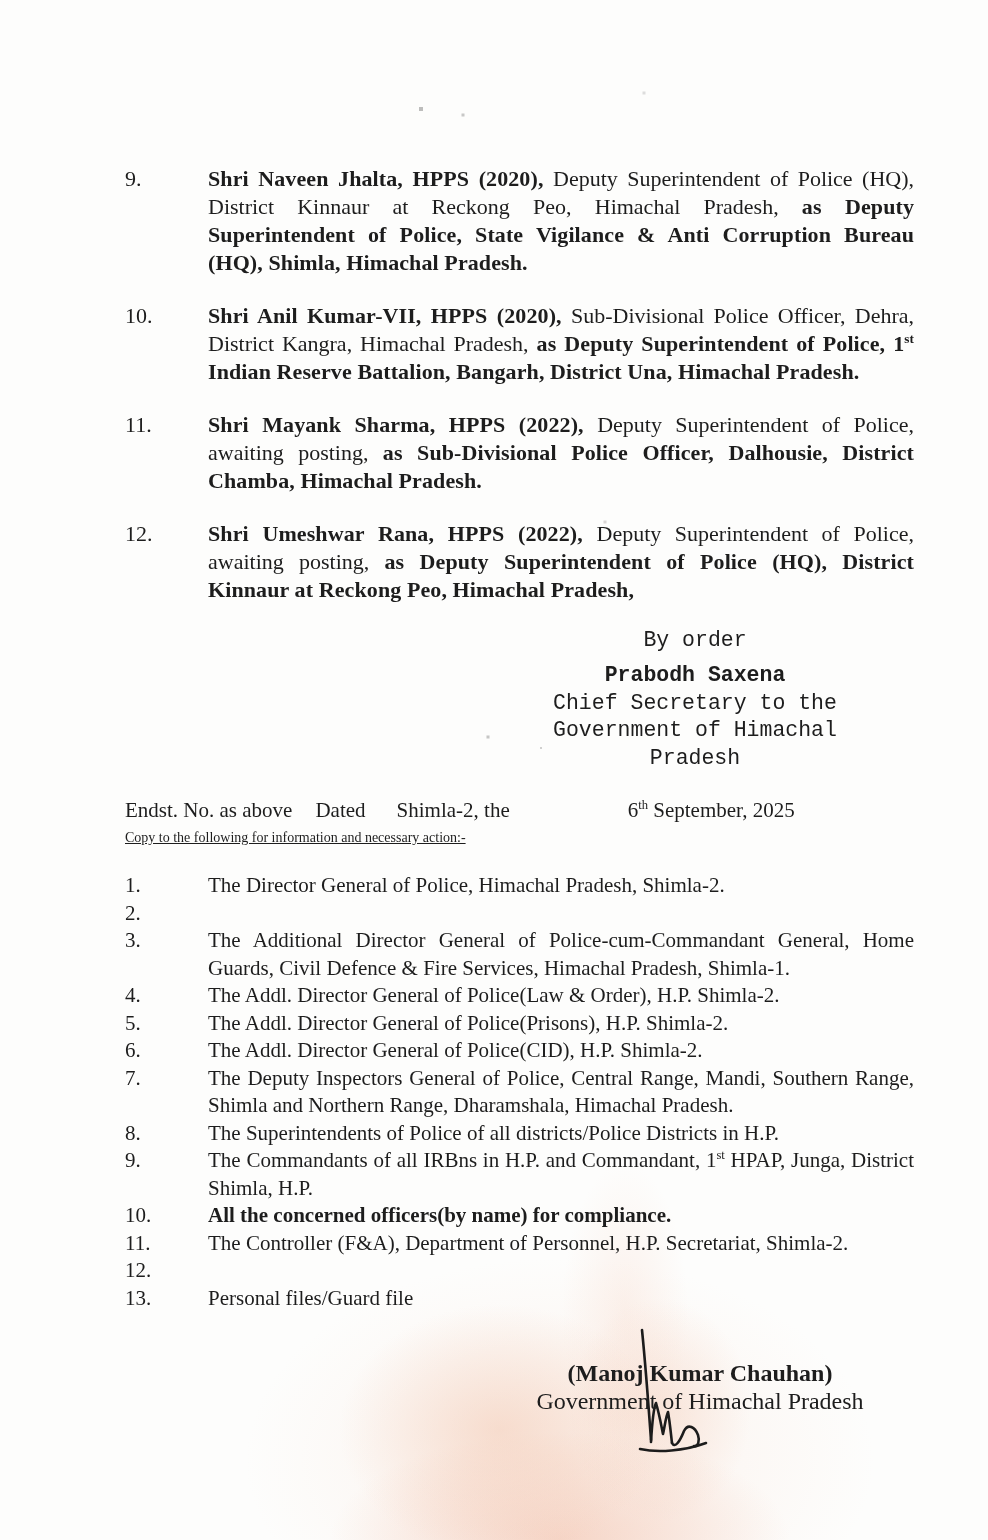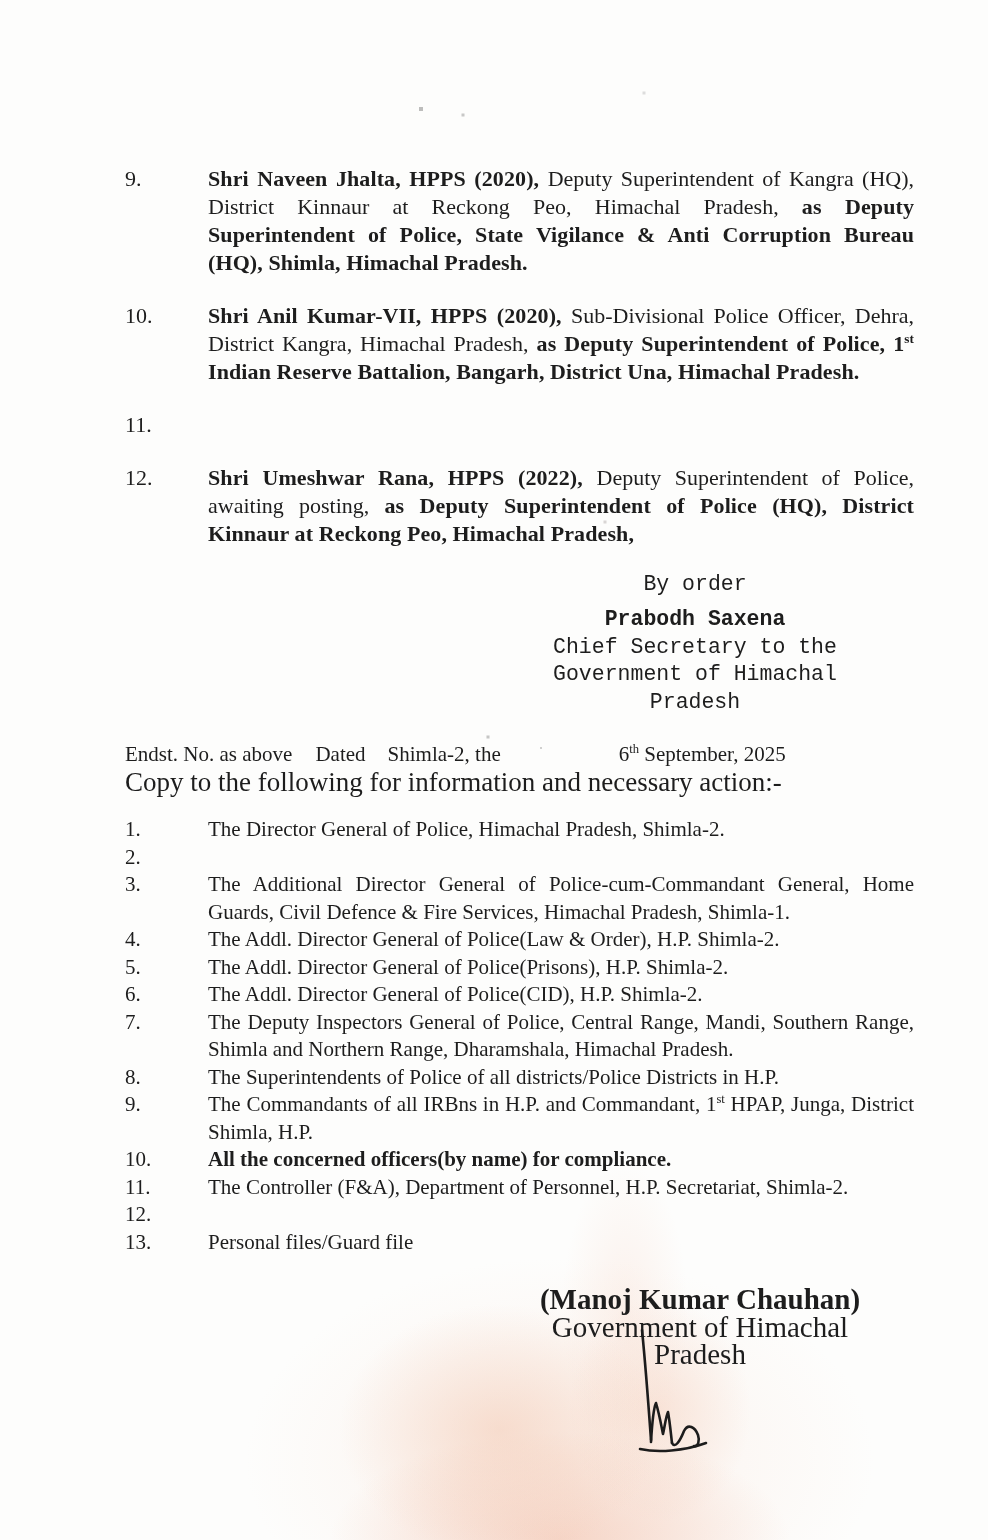--- a/index.html
+++ b/index.html
@@ -27,26 +27,26 @@
   sup{font-size:0.60em;line-height:0;}
   .order-sec{font-size:22px;line-height:28px;}
   .order-sec .row{margin-bottom:25px;}
   .order-sec .txt .b{letter-spacing:0.1px;}
   .center-col{width:310px;margin-left:415px;text-align:center;font-family:Liberation Mono, monospace;}
   .by-order{margin-top:-3px;font-size:21.5px;line-height:28px;}
   .sig1{margin-top:8px;font-size:21.5px;line-height:27.5px;}
   .sig1 .name{font-weight:bold;}
   .endst{margin-top:24px;font-size:21px;line-height:28px;white-space:nowrap;}
   .endst .dated{margin-left:23px;}
-  .endst .place{margin-left:22px;}
+  .endst .place{margin-left:31px;}
   .endst .edate{margin-left:118px;}
-  .copy-heading{font-size:27px;line-height:28px;}
+  .copy-heading{font-size:14px;line-height:28px;text-decoration:underline;}
   .copy-sec{margin-top:20px;font-size:21px;line-height:27.5px;}
-  .sig2{position:relative;margin-top:30px;margin-left:395px;width:360px;text-align:center;
-        font-size:29px;line-height:27.5px;}
+  .sig2{position:relative;margin-top:48px;margin-left:395px;width:360px;text-align:center;
+        font-size:24px;line-height:27.5px;}
   .sig2 .name{font-weight:bold;}
   .signature-svg{position:absolute;left:628px;top:1322px;width:92px;height:136px;}
   .signature-svg path{fill:none;stroke:#1c1c1c;stroke-width:2.6;stroke-linecap:round;stroke-linejoin:round;}
   .specks{position:absolute;left:0;top:0;width:2px;height:2px;background:transparent;
     box-shadow:
       420px 108px 0 1px rgba(110,110,110,0.45),
       462px 114px 0 0.5px rgba(120,120,120,0.40),
       487px 736px 0 0.5px rgba(130,130,130,0.45),
       540px 747px 0 0 rgba(140,140,140,0.40),
       604px 521px 0 0.5px rgba(150,140,140,0.35),
@@ -55,28 +55,29 @@
 </head>
 <body>
 
 <div class="page">
 
   <div class="specks"></div>
 
   <section class="order-sec">
       <div class="row">
         <div class="num">9.</div>
-        <div class="txt"><span class="b">Shri Naveen Jhalta, HPPS (2020), </span><span>Deputy Superintendent of Kangra (HQ), District Kinnaur at Reckong Peo, Himachal Pradesh, </span><span class="b">as Deputy Superintendent of Police, State Vigilance &amp; Anti Corruption Bureau (HQ), Shimla, Himachal Pradesh.</span></div>
+        <div class="txt"><span class="b">Shri Naveen Jhalta, HPPS (2020), </span><span>Deputy Superintendent of Police (HQ), District Kinnaur at Reckong Peo, Himachal Pradesh, </span><span class="b">as Deputy Superintendent of Police, State Vigilance &amp; Anti Corruption Bureau (HQ), Shimla, Himachal Pradesh.</span></div>
       </div>
       <div class="row">
         <div class="num">10.</div>
         <div class="txt"><span class="b">Shri Anil Kumar-VII, HPPS (2020), </span><span>Sub-Divisional Police Officer, Dehra, District Kangra, Himachal Pradesh, </span><span class="b">as Deputy Superintendent of Police, 1</span><sup class="b">st</sup><span class="b"> Indian Reserve Battalion, Bangarh, District Una, Himachal Pradesh.</span></div>
       </div>
       <div class="row">
         <div class="num">11.</div>
+        <div class="txt"><span class="b">Shri Mayank Sharma, HPPS (2022), </span><span>Deputy Superintendent of Police, awaiting posting, </span><span class="b">as Sub-Divisional Police Officer, Dalhousie, District Chamba, Himachal Pradesh.</span></div>
       </div>
       <div class="row">
         <div class="num">12.</div>
         <div class="txt"><span class="b">Shri Umeshwar Rana, HPPS (2022), </span><span>Deputy Superintendent of Police, awaiting posting, </span><span class="b">as Deputy Superintendent of Police (HQ), District Kinnaur at Reckong Peo, Himachal Pradesh,</span></div>
       </div>
     </section>
 
   <div class="center-col by-order">By order</div>
 
   <div class="center-col sig1">

